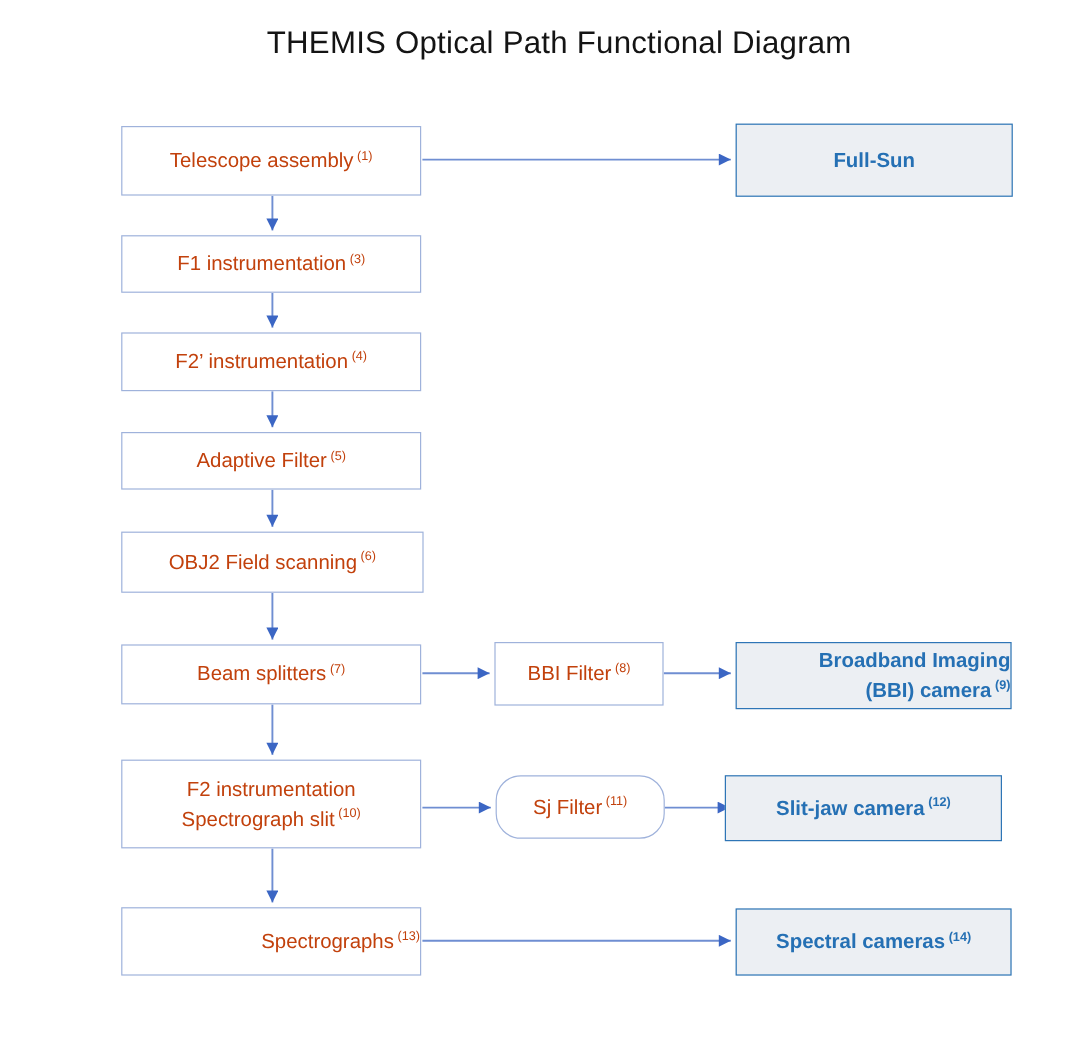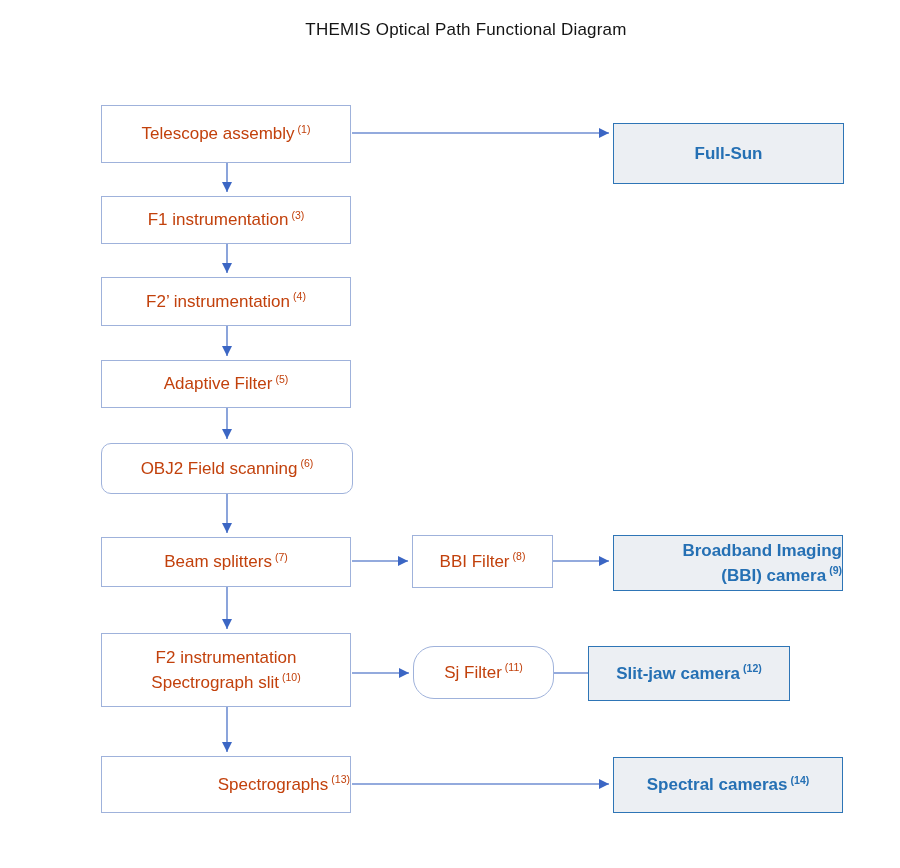--- a/index.html
+++ b/index.html
@@ -16,21 +16,21 @@
     overflow: hidden;
   }
   .diagram-title {
     position: absolute;
     top: 20px;
     left: 0;
     width: 900px;
     padding-left: 32px;
     box-sizing: border-box;
     text-align: center;
-    font-size: 17px;
+    font-size: 26px;
     font-weight: 500;
     color: #141414;
     letter-spacing: 0.2px;
   }
   .node {
     position: absolute;
     box-sizing: border-box;
     display: flex;
     flex-direction: column;
     align-items: center;
@@ -109,21 +109,21 @@
       <span>F2’ instrumentation</span><sup>(4)</sup>
     </div>
   </div>
 
   <div class="node plain" style="left:101px; top:360px; width:250px; height:48px;">
     <div>
       <span>Adaptive Filter</span><sup>(5)</sup>
     </div>
   </div>
 
-  <div class="node plain" style="left:101px; top:443px; width:252px; height:51px;border-radius:10px;">
+  <div class="node plain" style="left:101px; top:443px; width:252px; height:51px;">
     <div>
       <span>OBJ2 Field scanning</span><sup>(6)</sup>
     </div>
   </div>
 
   <div class="node plain" style="left:101px; top:537px; width:250px; height:50px;">
     <div>
       <span>Beam splitters</span><sup>(7)</sup>
     </div>
   </div>
@@ -148,36 +148,36 @@
       <span>BBI Filter</span><sup>(8)</sup>
     </div>
   </div>
 
   <div class="node plain" style="left:413px; top:646px; width:141px; height:53px;border-radius:21px;">
     <div>
       <span>Sj Filter</span><sup>(11)</sup>
     </div>
   </div>
 
-  <div class="node camera" style="left:613px; top:103px; width:231px; height:61px;margin-top:20px;">
+  <div class="node camera" style="left:613px; top:103px; width:231px; height:61px;">
     <div>
       <span>Full-Sun</span>
     </div>
   </div>
 
   <div class="node camera" style="left:613px; top:535px; width:230px; height:56px;align-items:flex-end;">
     <div>
       <span>Broadband Imaging</span>
     </div>
     <div>
       <span>(BBI) camera</span><sup>(9)</sup>
     </div>
   </div>
 
-  <div class="node camera" style="left:588px; top:646px; width:202px; height:55px;">
+  <div class="node camera" style="left:604px; top:646px; width:231px; height:55px;">
     <div>
       <span>Slit-jaw camera</span><sup>(12)</sup>
     </div>
   </div>
 
   <div class="node camera" style="left:613px; top:757px; width:230px; height:56px;">
     <div>
       <span>Spectral cameras</span><sup>(14)</sup>
     </div>
   </div>

